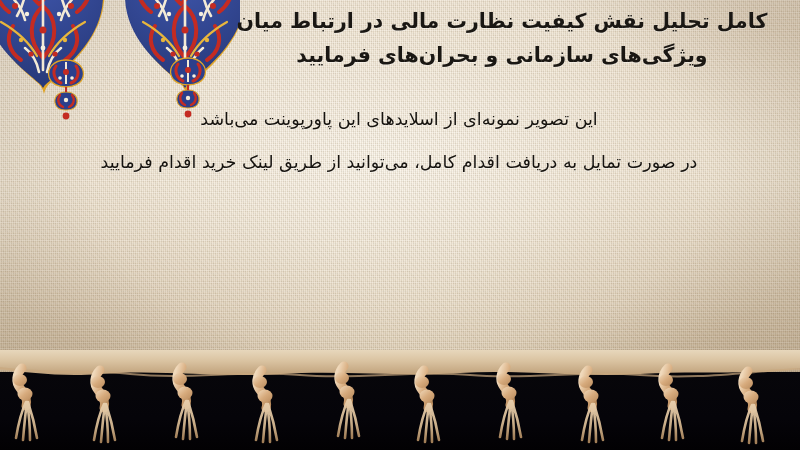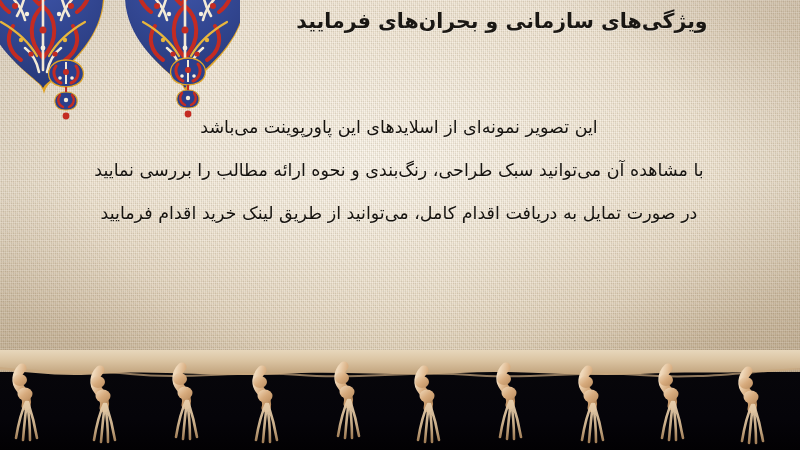--- a/index.html
+++ b/index.html
@@ -82,21 +82,21 @@
     font-weight: bold;
     line-height: 34px;
     letter-spacing: -0.2px;
     text-shadow: 0 1px 0 rgba(255,255,255,0.35);
     white-space: nowrap;
   }
 
   .body-block {
     position: absolute;
     right: 16px;
-    top: 106px;
+    top: 98px;
     width: 770px;
     text-align: center;
     direction: rtl;
   }
   .body-line {
     color: #16130f;
     font-size: 17.5px;
     line-height: 43px;
     letter-spacing: -0.1px;
     text-shadow: 0 1px 0 rgba(255,255,255,0.3);
@@ -297,26 +297,26 @@
           <path d="M6,3 C9,7 8,13 3,15" stroke="#c42b22" stroke-width="2.4" fill="none" stroke-linecap="round"></path>
           <circle cx="0" cy="8" r="2.2" fill="#f3ead6"></circle>
         </g>
         <path d="M0,23 L0,28" stroke="#c42b22" stroke-width="2"></path>
         <circle cx="0" cy="52" r="3.4" fill="#c42b22"></circle>
       </g>
     </svg>
   </div>
 
   <div class="title-block">
+    <div class="title-line">کامل تحلیل نقش کیفیت نظارت مالی در ارتباط میان</div>
     <div class="title-line">ویژگی‌های سازمانی و بحران‌های فرمایید</div>
   </div>
 
   <div class="body-block">
     <div class="body-line">این تصویر نمونه‌ای از اسلایدهای این پاورپوینت می‌باشد</div>
-    <div class="body-line">با مشاهده آن می‌توانید سبک طراحی، رنگ‌بندی و نحوه ارائه مطالب را بررسی نمایید</div>
     <div class="body-line">در صورت تمایل به دریافت اقدام کامل، می‌توانید از طریق لینک خرید اقدام فرمایید</div>
   </div>
 
   <div class="fringe-zone">
     <div class="black-band"></div>
     <svg width="800" height="100" viewBox="0 0 800 100" style="position:absolute;left:0;top:0;">
       <defs>
         <linearGradient id="edgeG" x1="0" y1="0" x2="0" y2="1">
           <stop offset="0%" stop-color="#e7d7bc"></stop>
           <stop offset="45%" stop-color="#d9c2a0"></stop>

